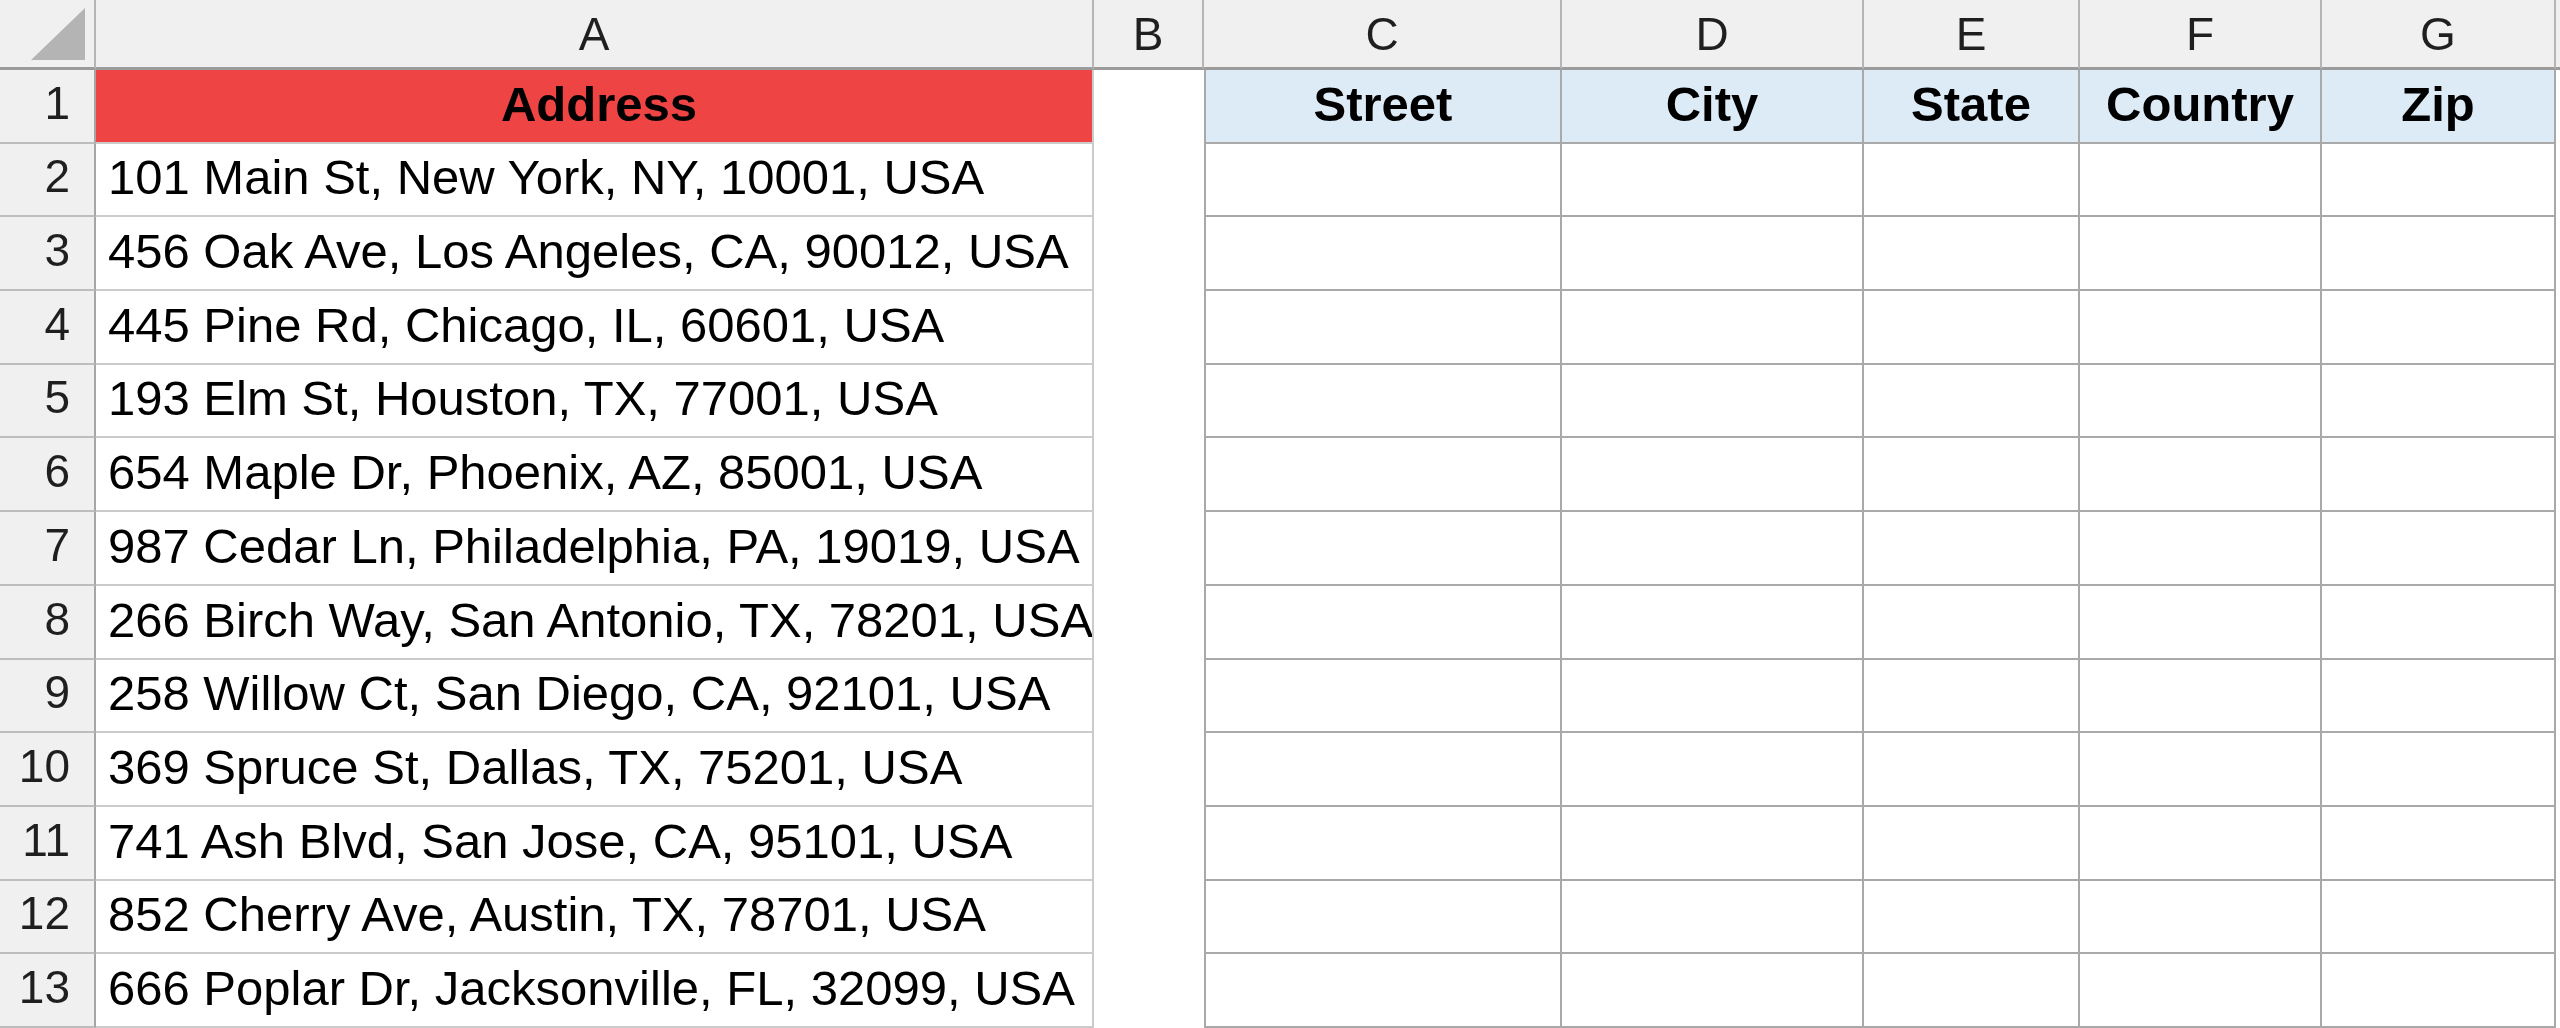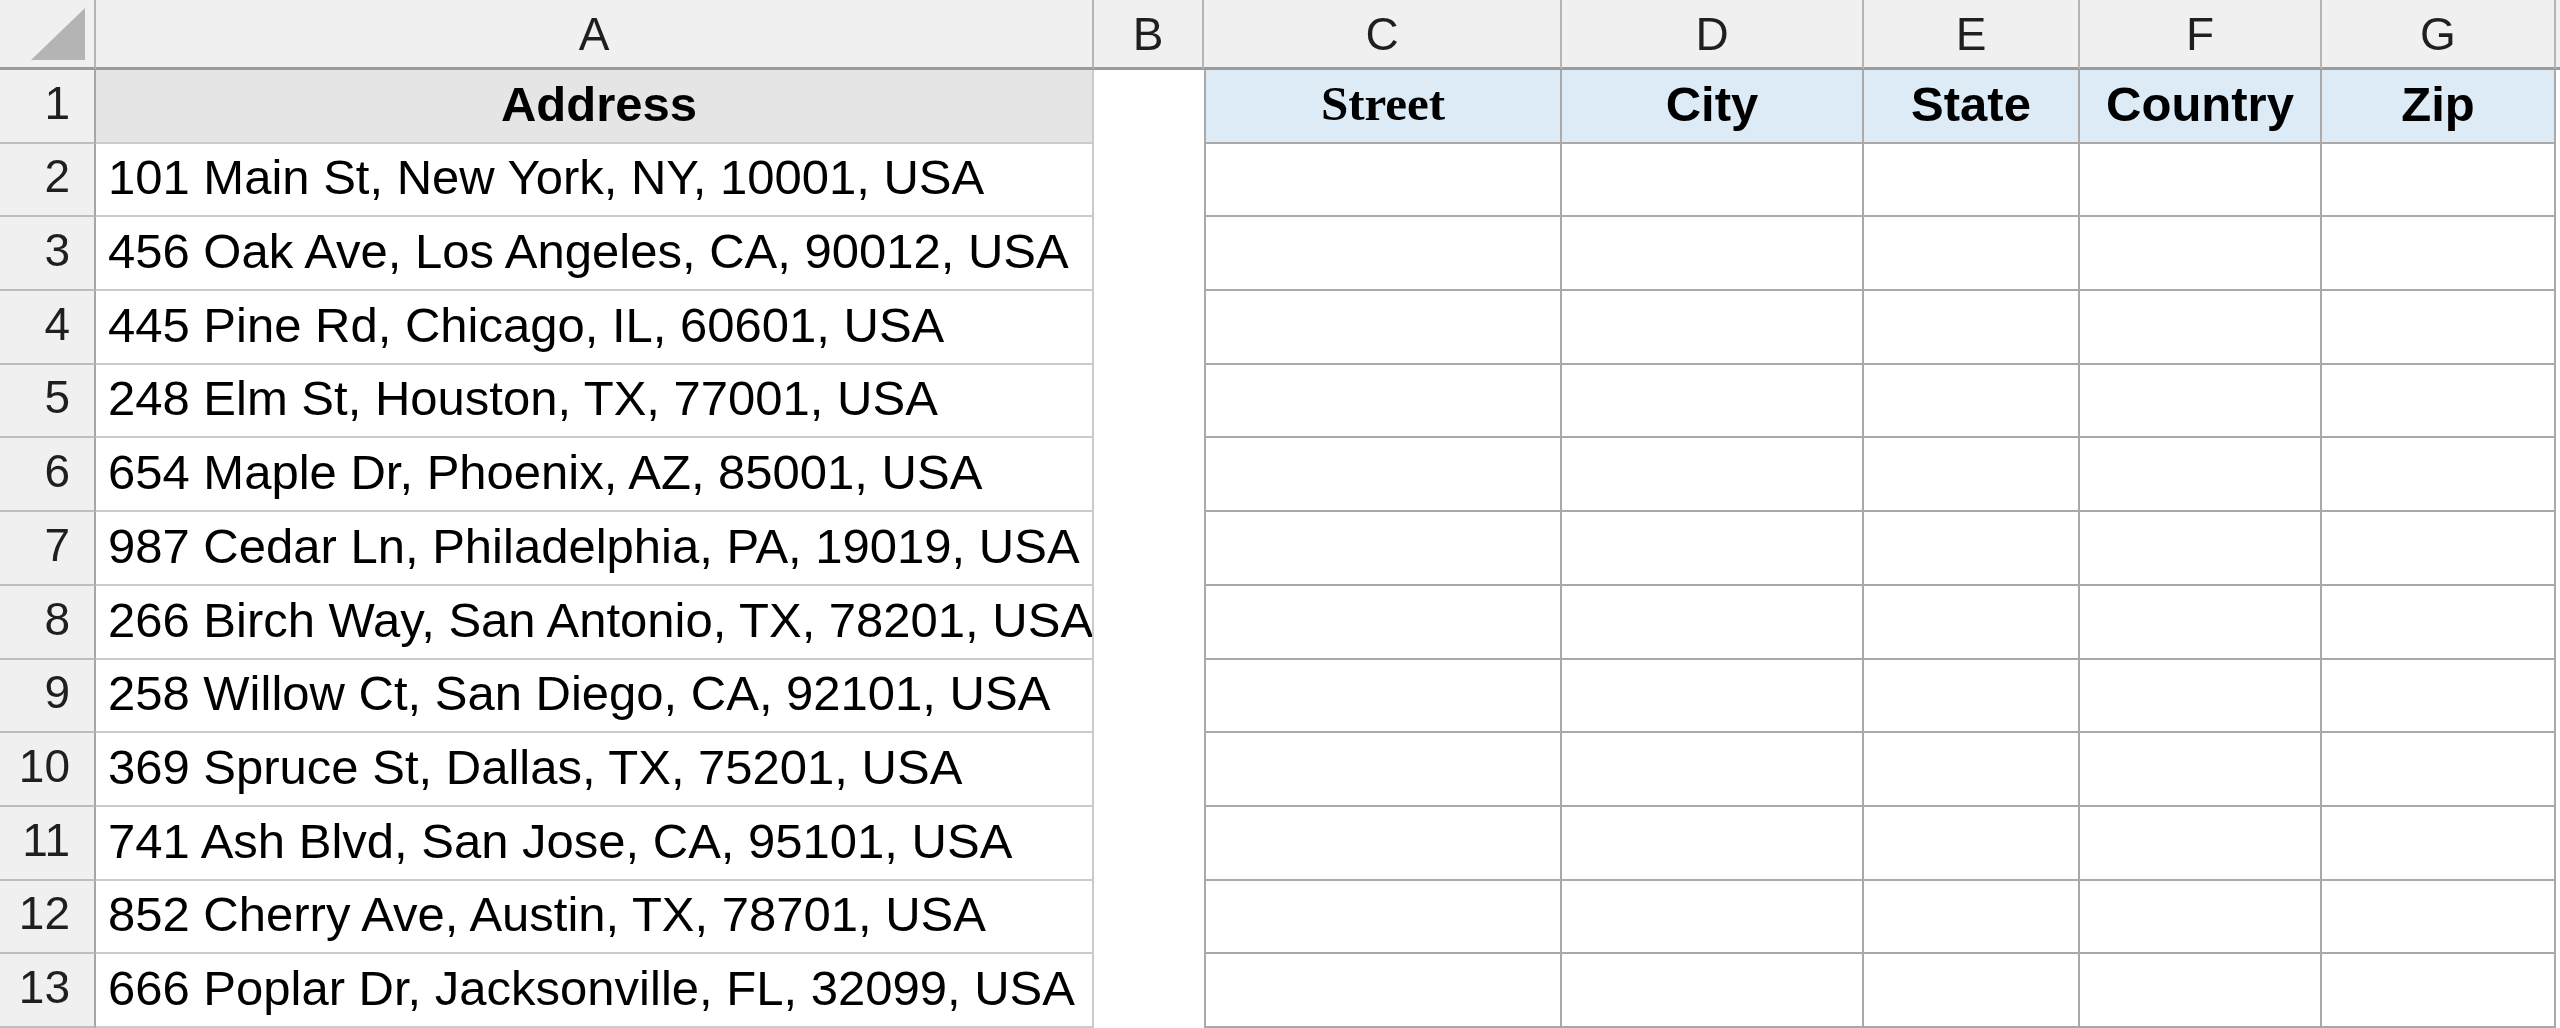--- a/index.html
+++ b/index.html
@@ -23,24 +23,24 @@
         font-size:46px; color:#1f1f1f; }
   .colfill{ background:#F0F0F0; border-bottom:3px solid #9B9B9B; }
   .rowhead{ background:#F0F0F0; border-right:2px solid #A6A6A6; border-bottom:2px solid #BDBDBD;
         display:flex; align-items:flex-end; justify-content:flex-end;
         padding:0 24px 12px 0; font-size:46px; color:#1f1f1f; }
 
   
   .cell{ font-size:49px; color:#000000; display:flex; align-items:flex-end;
         padding-bottom:10px; overflow:hidden; white-space:nowrap; background:#ffffff; }
   .a-cell{ border-right:2px solid #CBCBCB; border-bottom:2px solid #CBCBCB; padding-left:12px; }
-  .a-head{ background:#e5e5e5; font-weight:bold; justify-content:center; padding-left:10px; }
+  .a-head{ background:#ef4444; font-weight:bold; justify-content:center; padding-left:10px; }
   .b-cell{ background:#ffffff; }
   .t-cell{ border-right:2px solid #A9A9A9; border-bottom:2px solid #A9A9A9; }
-  .t-first{ border-left:2px solid #A9A9A9;font-family:Liberation Serif, serif; }
+  .t-first{ border-left:2px solid #A9A9A9; }
   .t-head{ background:#DDEBF7; font-weight:bold; justify-content:center; }
   .fill{ background:#ffffff; }
 </style>
 </head>
 <body>
 
 <div class="sheet">
 
   <div class="corner">
       <div class="tri"></div>
@@ -88,21 +88,21 @@
   <div class="cell a-cell">445 Pine Rd, Chicago, IL, 60601, USA</div>
   <div class="cell b-cell"></div>
   <div class="cell t-cell t-first"></div>
   <div class="cell t-cell"></div>
   <div class="cell t-cell"></div>
   <div class="cell t-cell"></div>
   <div class="cell t-cell"></div>
   <div class="fill"></div>
 
   <div class="rowhead">5</div>
-  <div class="cell a-cell">248 Elm St, Houston, TX, 77001, USA</div>
+  <div class="cell a-cell">193 Elm St, Houston, TX, 77001, USA</div>
   <div class="cell b-cell"></div>
   <div class="cell t-cell t-first"></div>
   <div class="cell t-cell"></div>
   <div class="cell t-cell"></div>
   <div class="cell t-cell"></div>
   <div class="cell t-cell"></div>
   <div class="fill"></div>
 
   <div class="rowhead">6</div>
   <div class="cell a-cell">654 Maple Dr, Phoenix, AZ, 85001, USA</div>

